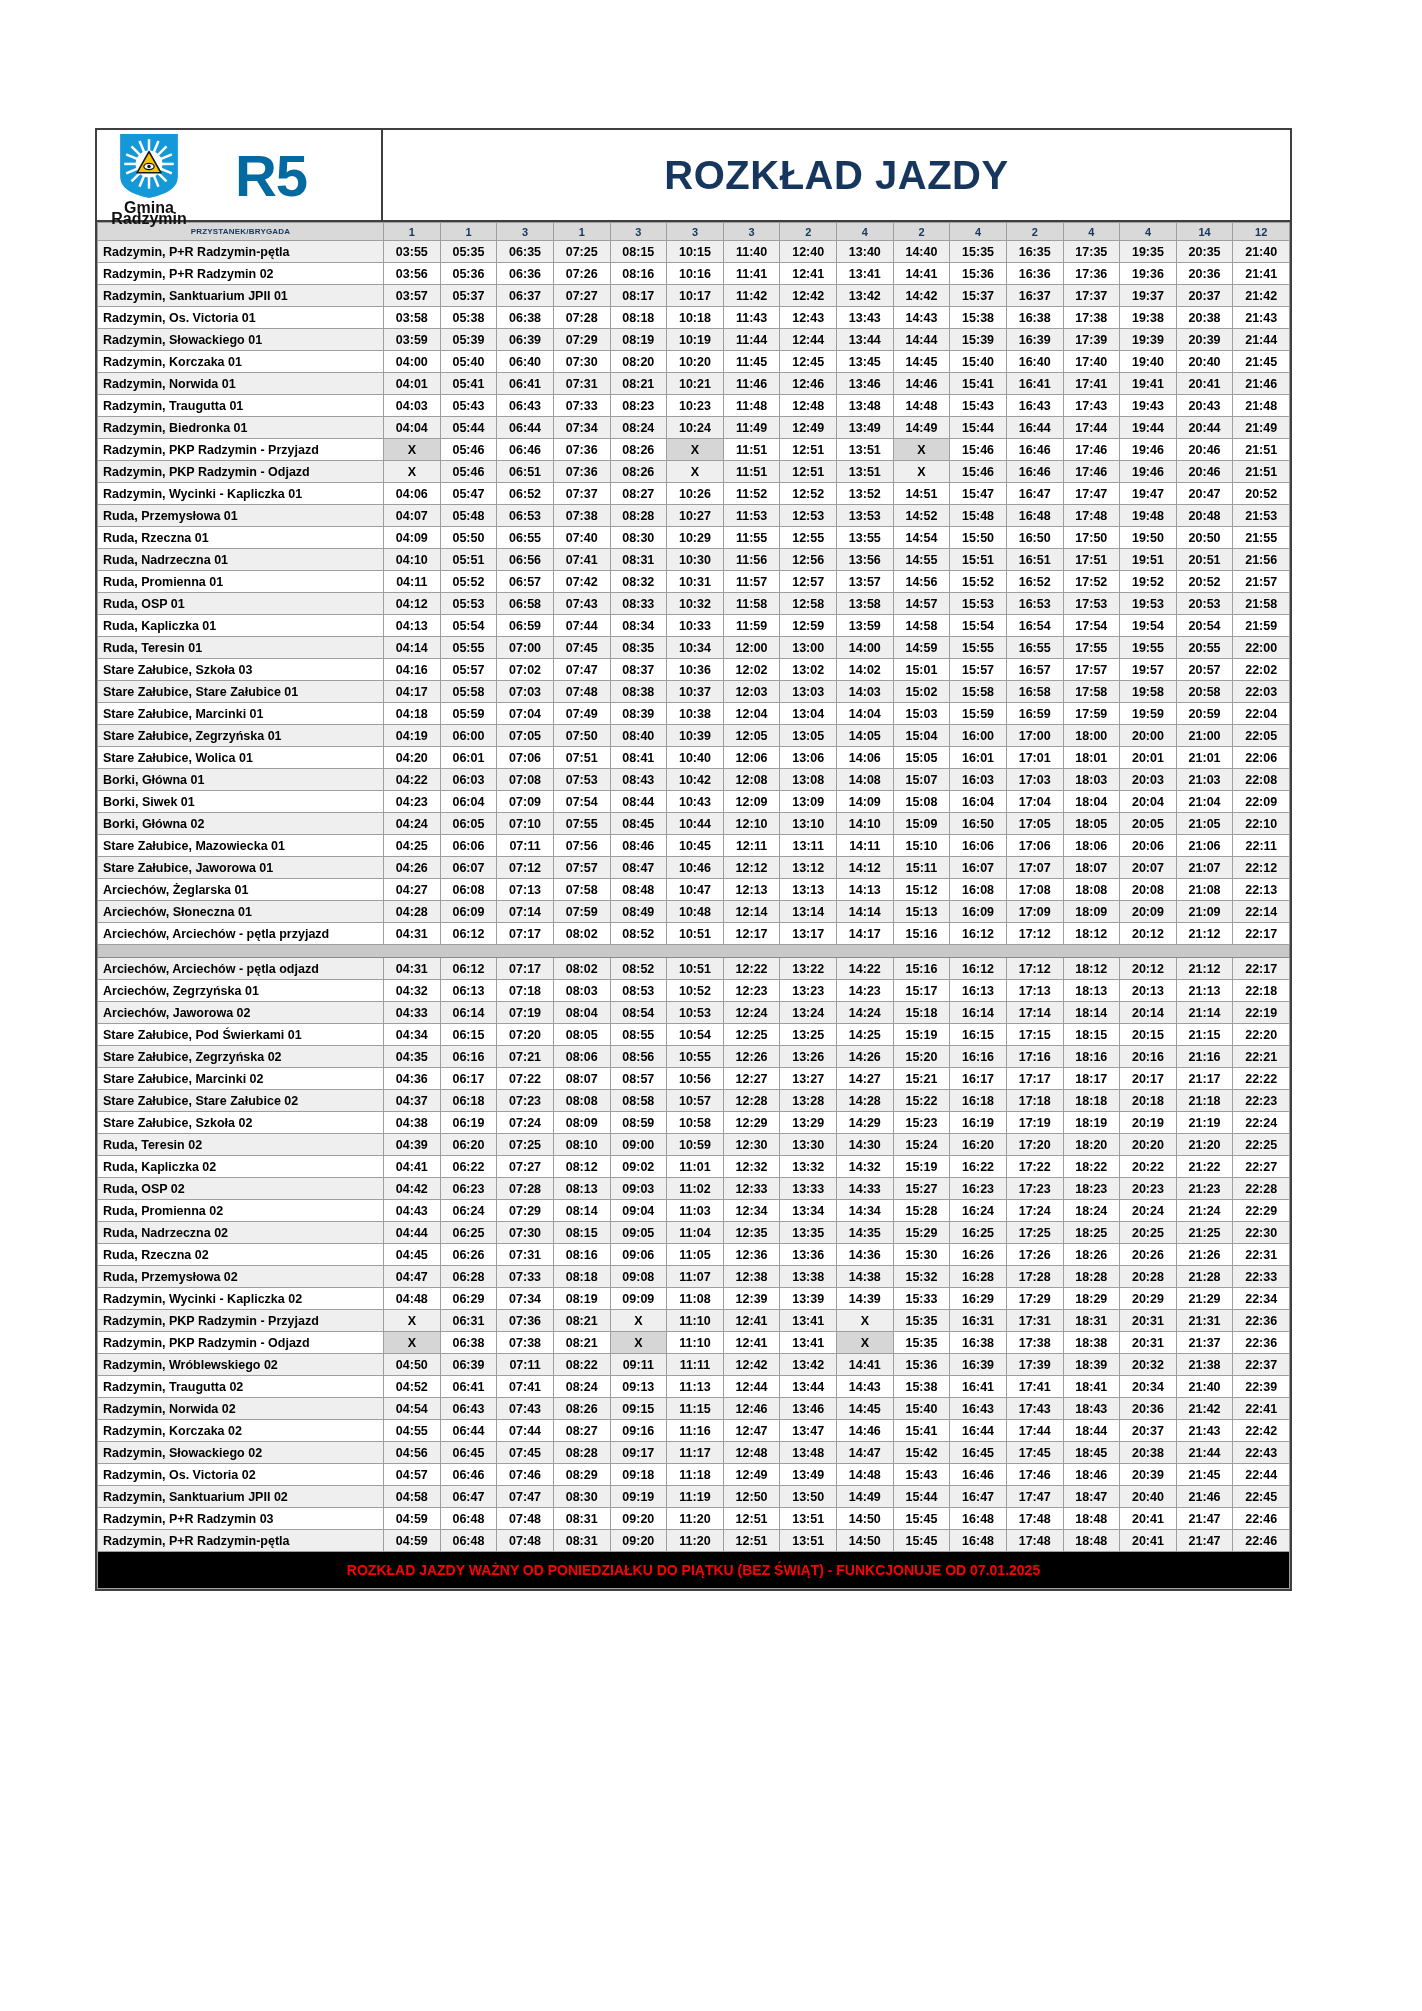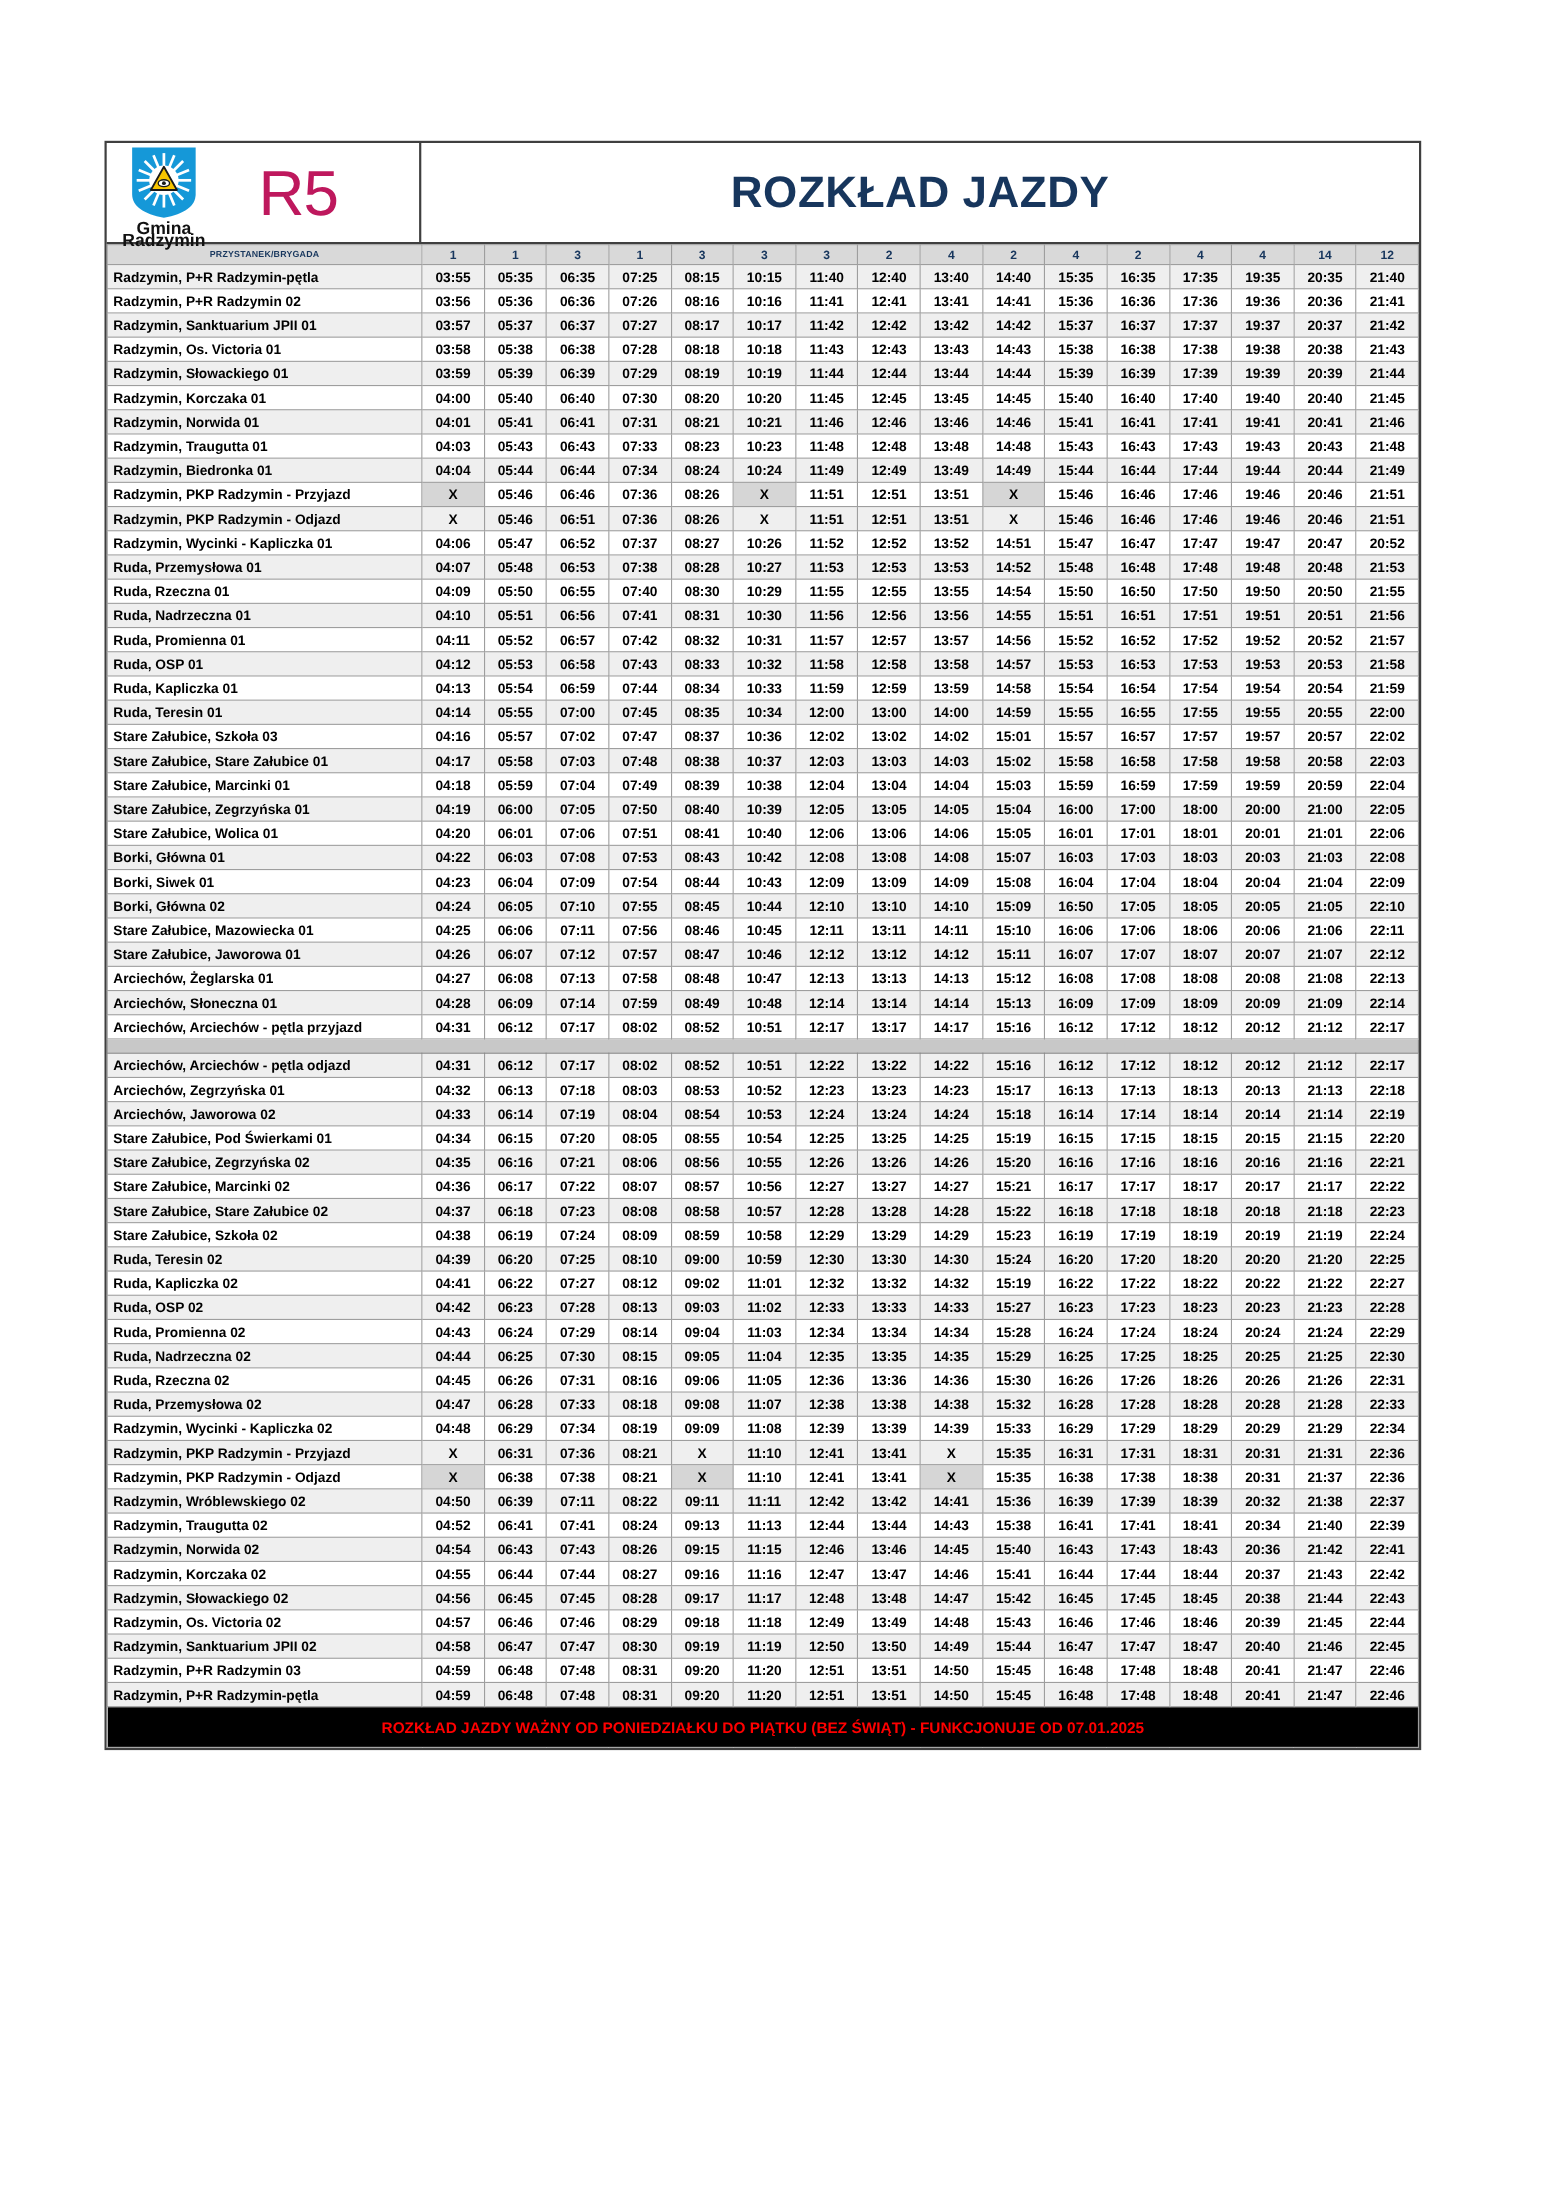--- a/index.html
+++ b/index.html
@@ -3,21 +3,21 @@
 <meta charset="utf-8">
 <style>
   html,body{margin:0;padding:0;background:#ffffff;}
   body{width:1422px;height:2011px;position:relative;font-family:"Liberation Sans",sans-serif;-webkit-font-smoothing:antialiased;}
   .doc{position:absolute;left:95px;top:128px;width:1197px;border:2px solid #3f3f3f;box-sizing:border-box;background:#fff;}
   
   .doc-header{display:flex;height:92px;border-bottom:2px solid #3f3f3f;box-sizing:border-box;}
   .header-left{width:286px;border-right:2px solid #3f3f3f;box-sizing:border-box;position:relative;display:flex;align-items:center;}
   .logo-block{position:absolute;left:8px;top:3px;width:88px;text-align:center;}
   .logo-caption{font-size:16px;font-weight:bold;color:#111;line-height:11px;margin-top:-1px;}
-  .route-number{flex:1;text-align:center;padding-left:64px;font-size:58px;font-weight:normal;color:#be185d;letter-spacing:-1px;}
+  .route-number{flex:1;text-align:center;padding-left:64px;font-size:58px;font-weight:bold;color:#0369a1;letter-spacing:-1px;}
   .header-title{flex:1;display:flex;align-items:center;justify-content:center;font-size:40px;font-weight:bold;color:#17365d;letter-spacing:0.5px;text-align:center;}
   
   table{width:100%;border-collapse:collapse;table-layout:fixed;}
   th,td{border:1px solid #9e9e9e;box-sizing:border-box;overflow:hidden;white-space:nowrap;}
   thead th{background:#d9d9d9;color:#17365d;height:18px;font-weight:bold;}
   th.corner{font-size:8px;letter-spacing:0.2px;}
   th.brigade{font-size:11px;}
   tbody td{height:22px;font-size:12.5px;font-weight:bold;color:#000;text-align:center;padding:0;}
   tbody td.stop{text-align:left;padding-left:5px;}
   tbody tr.odd td{background:#efefef;}

